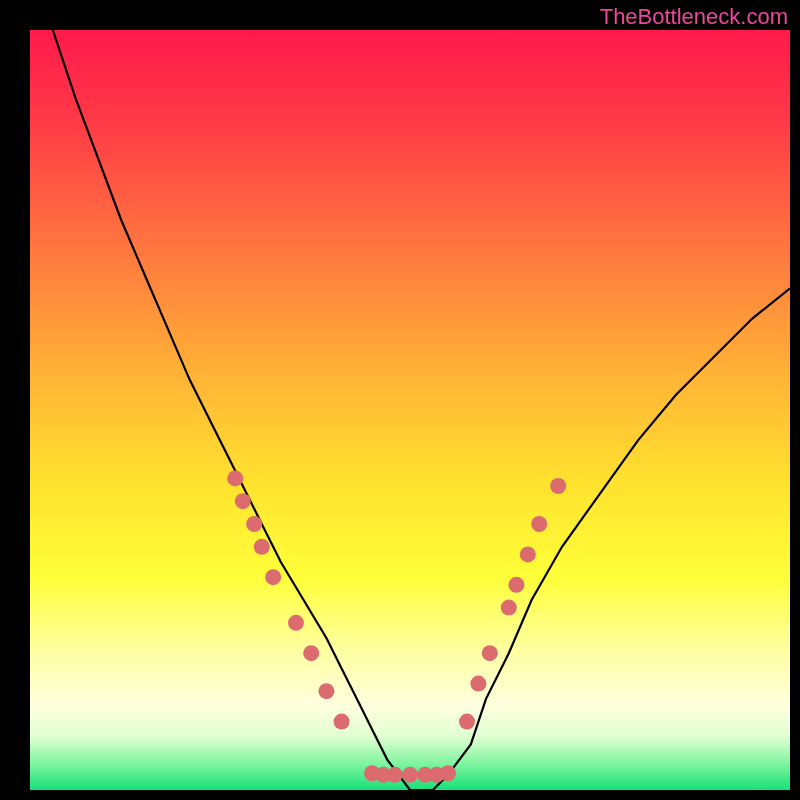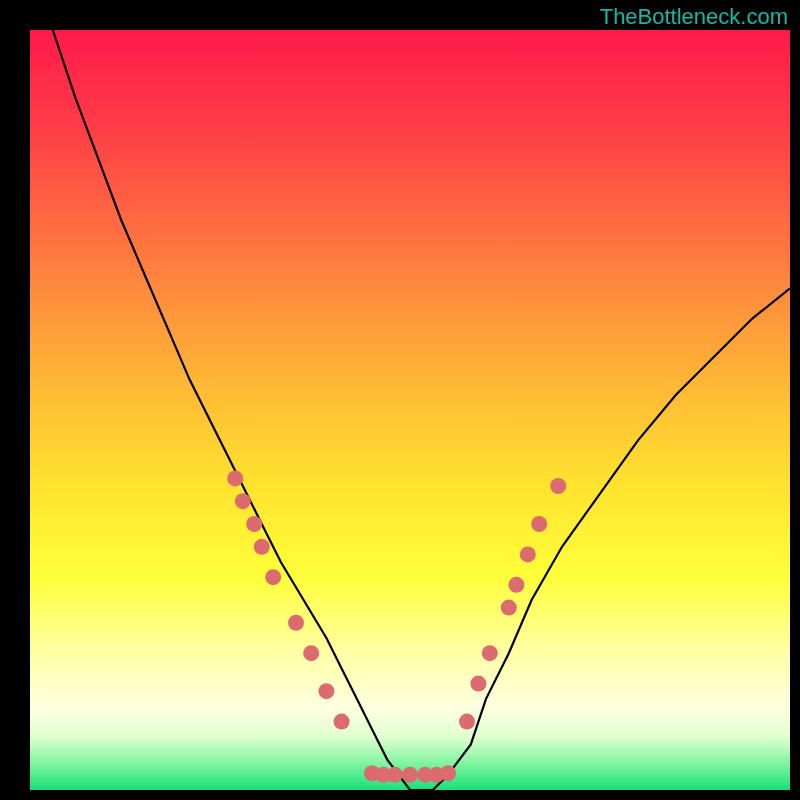--- a/index.html
+++ b/index.html
@@ -8,21 +8,21 @@
     height: 800px;
     background: #000;
     position: relative;
     overflow: hidden;
     font-family: Arial, Helvetica, sans-serif;
   }
   .watermark {
     position: absolute;
     top: 4px;
     right: 12px;
-    color: #14b8a6;
+    color: #ec4899;
     font-size: 22px;
     font-weight: 500;
     z-index: 10;
   }
   .plot-outer {
     position: absolute;
     left: 30px;
     top: 30px;
     width: 760px;
     height: 760px;

